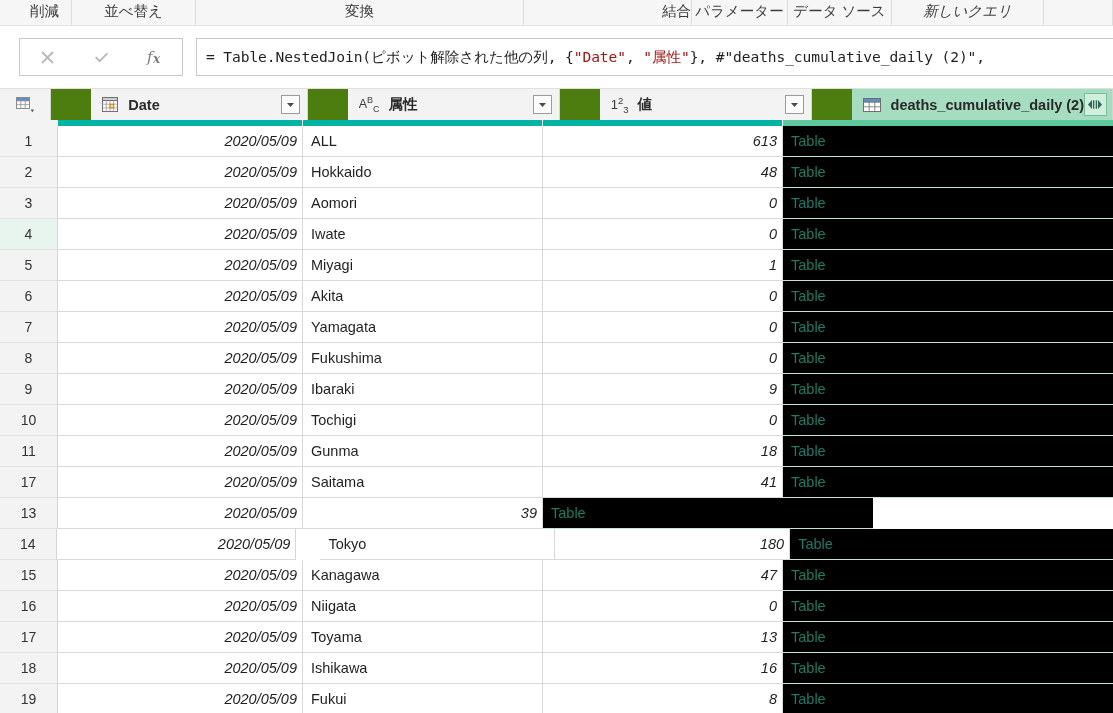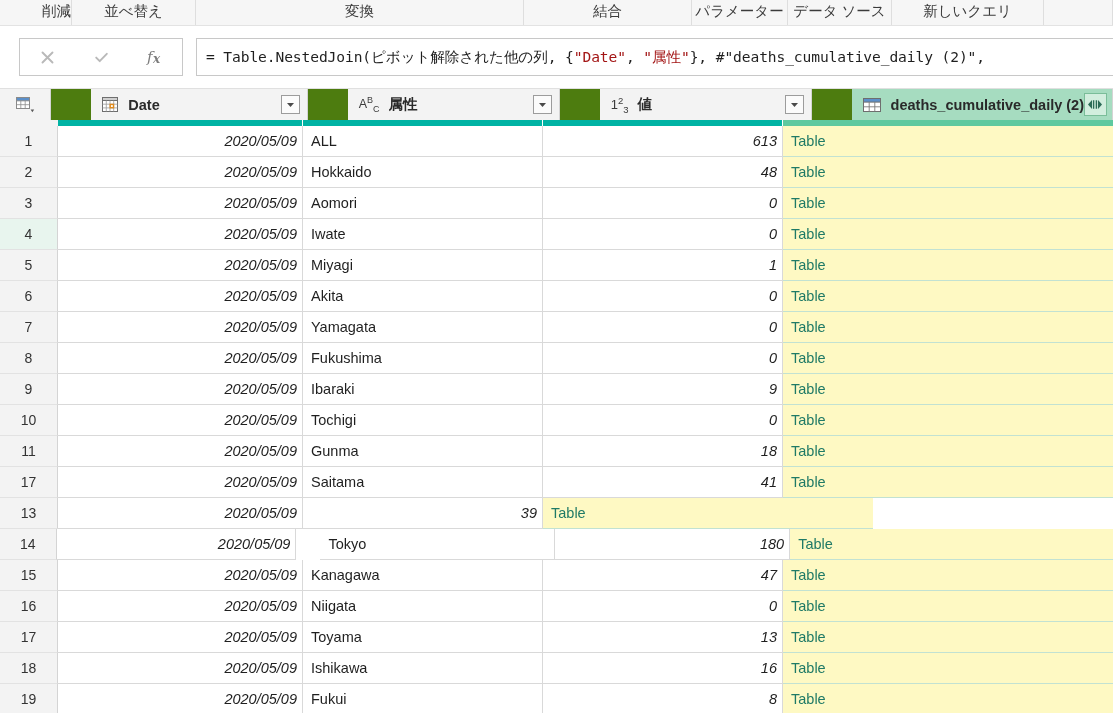--- a/index.html
+++ b/index.html
@@ -146,48 +146,48 @@
     justify-content: flex-end; padding-right: 5px;
     font-style: italic;
   }
   .cell.text { padding-left: 8px; }
   .cell.num {
     justify-content: flex-end; padding-right: 5px;
     font-style: italic;
   }
   .cell.tablelink {
     padding-left: 8px;
-    background: #fef9c3; color: #1f7a66;
+    background: #000000; color: #1f7a66;
     border-right: none;
     border-bottom: 1px solid #c2e2d2;
   }
 </style>
 </head>
 <body>
 
 <div id="ribbon">
-    <div class="ribbon-group" style="width: 72px; justify-content: flex-end; padding-right: 0;">
+    <div class="ribbon-group" style="width: 72px; justify-content: flex-end; padding-right: 12px;">
       <span>削減</span>
     </div>
     <div class="ribbon-group" style="width: 124px;">
       <span>並べ替え</span>
     </div>
     <div class="ribbon-group" style="width: 328px;">
       <span>変換</span>
     </div>
-    <div class="ribbon-group" style="width: 168px;">
+    <div class="ribbon-group" style="width: 168px; justify-content: flex-end;">
       <span>結合</span>
     </div>
     <div class="ribbon-group" style="width: 96px;">
       <span>パラメーター</span>
     </div>
     <div class="ribbon-group" style="width: 104px;">
       <span>データ ソース</span>
     </div>
-    <div class="ribbon-group" style="width: 152px;">
+    <div class="ribbon-group" style="width: 152px; font-style: italic;">
       <span>新しいクエリ</span>
     </div>
     <div class="ribbon-group" style="width: 69px;">
       <span></span>
     </div>
   </div>
 <div id="ribbon-divider"></div>
 
 <div id="formula-bar">
   <div id="fx-buttons">

